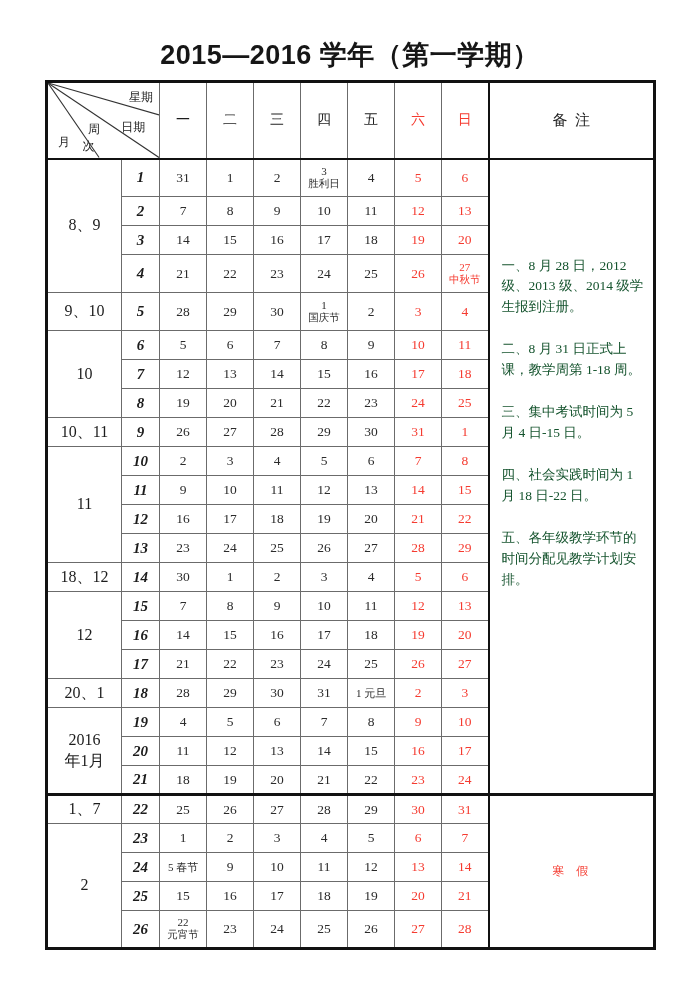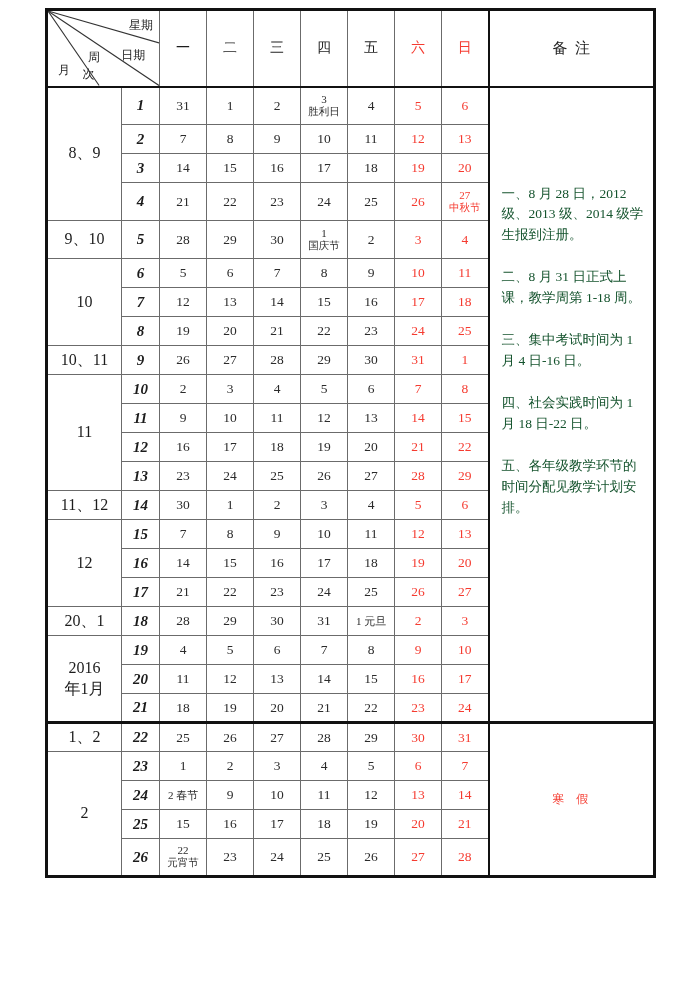--- a/index.html
+++ b/index.html
@@ -60,20 +60,21 @@
   td.vacation-cell{
     text-align:center;vertical-align:middle;
     font-size:12px;font-weight:normal;white-space:pre;
     letter-spacing:2px;
   }
 </style>
 </head>
 <body>
 
 <div class="page">
+  <h1 class="page-title">2015—2016 学年（第一学期）</h1>
 
   <table class="calendar">
     <colgroup>
       <col style="width:75px">
       <col style="width:38px">
       <col style="width:47px">
         <col style="width:47px">
         <col style="width:47px">
       <col style="width:47px">
         <col style="width:47px">
@@ -115,21 +116,21 @@
           <td class="day-cell">
             <span class="stack-num">3</span>
             <span class="stack-name">胜利日</span>
           </td>
           <td class="day-cell">4</td>
           <td class="day-cell red">5</td>
           <td class="day-cell red">6</td>
           <td class="remarks-cell remarks-col thick" rowspan="21">
             <p>一、8 月 28 日，2012 级、2013 级、2014 级学生报到注册。</p>
             <p>二、8 月 31 日正式上课，教学周第 1-18 周。</p>
-            <p>三、集中考试时间为 1 月 4 日-16 日。</p>
+            <p>三、集中考试时间为 5 月 4 日-15 日。</p>
             <p>四、社会实践时间为 1 月 18 日-22 日。</p>
             <p>五、各年级教学环节的时间分配见教学计划安排。</p>
           </td>
         </tr>
         <tr class="r-norm">
           <td class="week-num">2</td>
           <td class="day-cell">7</td>
           <td class="day-cell">8</td>
           <td class="day-cell">9</td>
           <td class="day-cell">10</td>
@@ -251,21 +252,21 @@
           <td class="week-num">13</td>
           <td class="day-cell">23</td>
           <td class="day-cell">24</td>
           <td class="day-cell">25</td>
           <td class="day-cell">26</td>
           <td class="day-cell">27</td>
           <td class="day-cell red">28</td>
           <td class="day-cell red">29</td>
         </tr>
         <tr class="r-norm">
-          <td class="month-cell" rowspan="1">11、12</td>
+          <td class="month-cell" rowspan="1">18、12</td>
           <td class="week-num">14</td>
           <td class="day-cell">30</td>
           <td class="day-cell">1</td>
           <td class="day-cell">2</td>
           <td class="day-cell">3</td>
           <td class="day-cell">4</td>
           <td class="day-cell red">5</td>
           <td class="day-cell red">6</td>
         </tr>
         <tr class="r-norm">
@@ -336,21 +337,21 @@
           <td class="week-num thick">21</td>
           <td class="day-cell thick">18</td>
           <td class="day-cell thick">19</td>
           <td class="day-cell thick">20</td>
           <td class="day-cell thick">21</td>
           <td class="day-cell thick">22</td>
           <td class="day-cell red thick">23</td>
           <td class="day-cell red thick">24</td>
         </tr>
         <tr class="r-norm">
-          <td class="month-cell" rowspan="1">1、2</td>
+          <td class="month-cell" rowspan="1">1、7</td>
           <td class="week-num">22</td>
           <td class="day-cell">25</td>
           <td class="day-cell">26</td>
           <td class="day-cell">27</td>
           <td class="day-cell">28</td>
           <td class="day-cell">29</td>
           <td class="day-cell red">30</td>
           <td class="day-cell red">31</td>
           <td class="vacation-cell remarks-col red" rowspan="5">寒  假</td>
         </tr>
@@ -360,21 +361,21 @@
           <td class="day-cell">1</td>
           <td class="day-cell">2</td>
           <td class="day-cell">3</td>
           <td class="day-cell">4</td>
           <td class="day-cell">5</td>
           <td class="day-cell red">6</td>
           <td class="day-cell red">7</td>
         </tr>
         <tr class="r-norm">
           <td class="week-num">24</td>
-          <td class="day-cell"><span class="inline-note">2 春节</span></td>
+          <td class="day-cell"><span class="inline-note">5 春节</span></td>
           <td class="day-cell">9</td>
           <td class="day-cell">10</td>
           <td class="day-cell">11</td>
           <td class="day-cell">12</td>
           <td class="day-cell red">13</td>
           <td class="day-cell red">14</td>
         </tr>
         <tr class="r-norm">
           <td class="week-num">25</td>
           <td class="day-cell">15</td>

